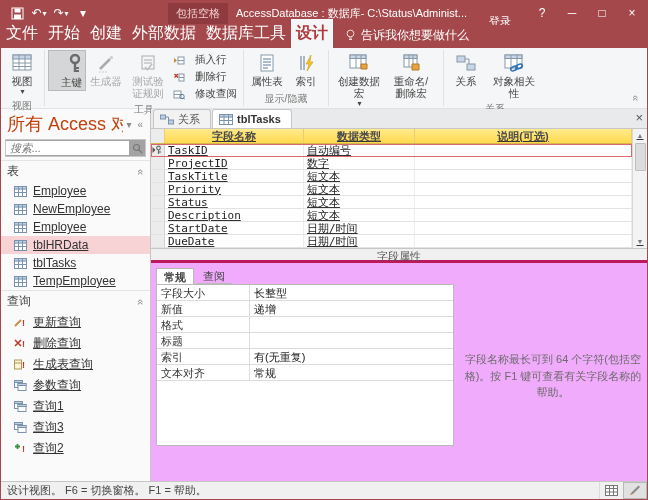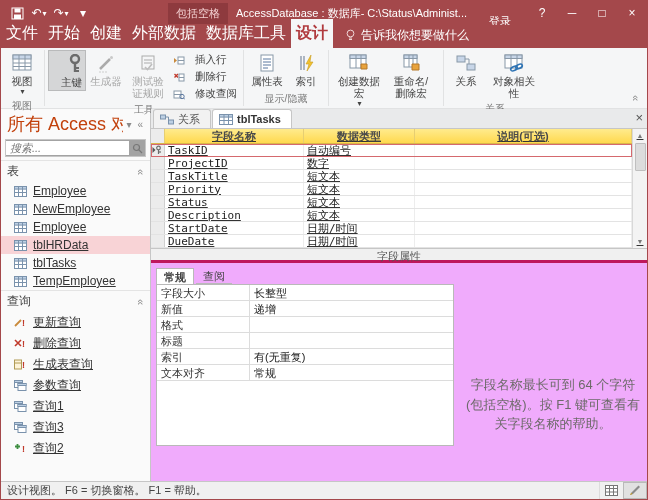--- a/index.html
+++ b/index.html
@@ -91,21 +91,21 @@
   .fplabel { height:14px; background:#F0F0F0; text-align:center; font-size:11px; color:#555; line-height:14px; border-bottom:3px solid #be185d; }
   .props { flex:1; position:relative; background:#f0abfc; padding:5px 12px 0 5px; }
   .ptabs { display:flex; gap:2px; height:16px; }
   .ptab { font-size:11px; padding:1px 7px; color:#444; }
   .ptab.active { background:#fff; border:1px solid #B9B9B9; border-bottom:none; font-weight:bold; }
   .ptab.inactive { border-bottom:1px solid #B9B9B9; }
   .pbox { width:298px; height:162px; background:#fff; border:1px solid #B9B9B9; }
   .prow { display:flex; height:16px; border-bottom:1px solid #DCDCDC; font-size:11px; }
   .prow .plabel { width:93px; flex:0 0 93px; border-right:1px solid #DCDCDC; padding:1px 4px; color:#333; overflow:hidden; white-space:nowrap; }
   .prow .pval { flex:1; padding:1px 4px; color:#222; }
-  .helptext { position:absolute; left:312px; top:88px; width:180px; font-size:13px; color:#6D6A6A; text-align:center; line-height:1.5;margin-top:24px; }
+  .helptext { position:absolute; left:312px; top:88px; width:180px; font-size:11px; color:#6D6A6A; text-align:center; line-height:1.5; }
 
   
   .statusbar { height:18px; background:#F0F0F0; border-top:1px solid #C6C6C6; display:flex; align-items:center; font-size:11px; color:#444; flex:0 0 auto; }
   .status-text { flex:1; padding-left:6px; white-space:nowrap; overflow:hidden; }
   .viewbtns { display:flex; height:100%; }
   .vbtn { width:24px; display:flex; align-items:center; justify-content:center; border-left:1px solid #DCDCDC; }
   .vbtn.active { background:#E1E1E1; border:1px solid #B9B9B9; }
 
   svg { display:block; }
 </style>

